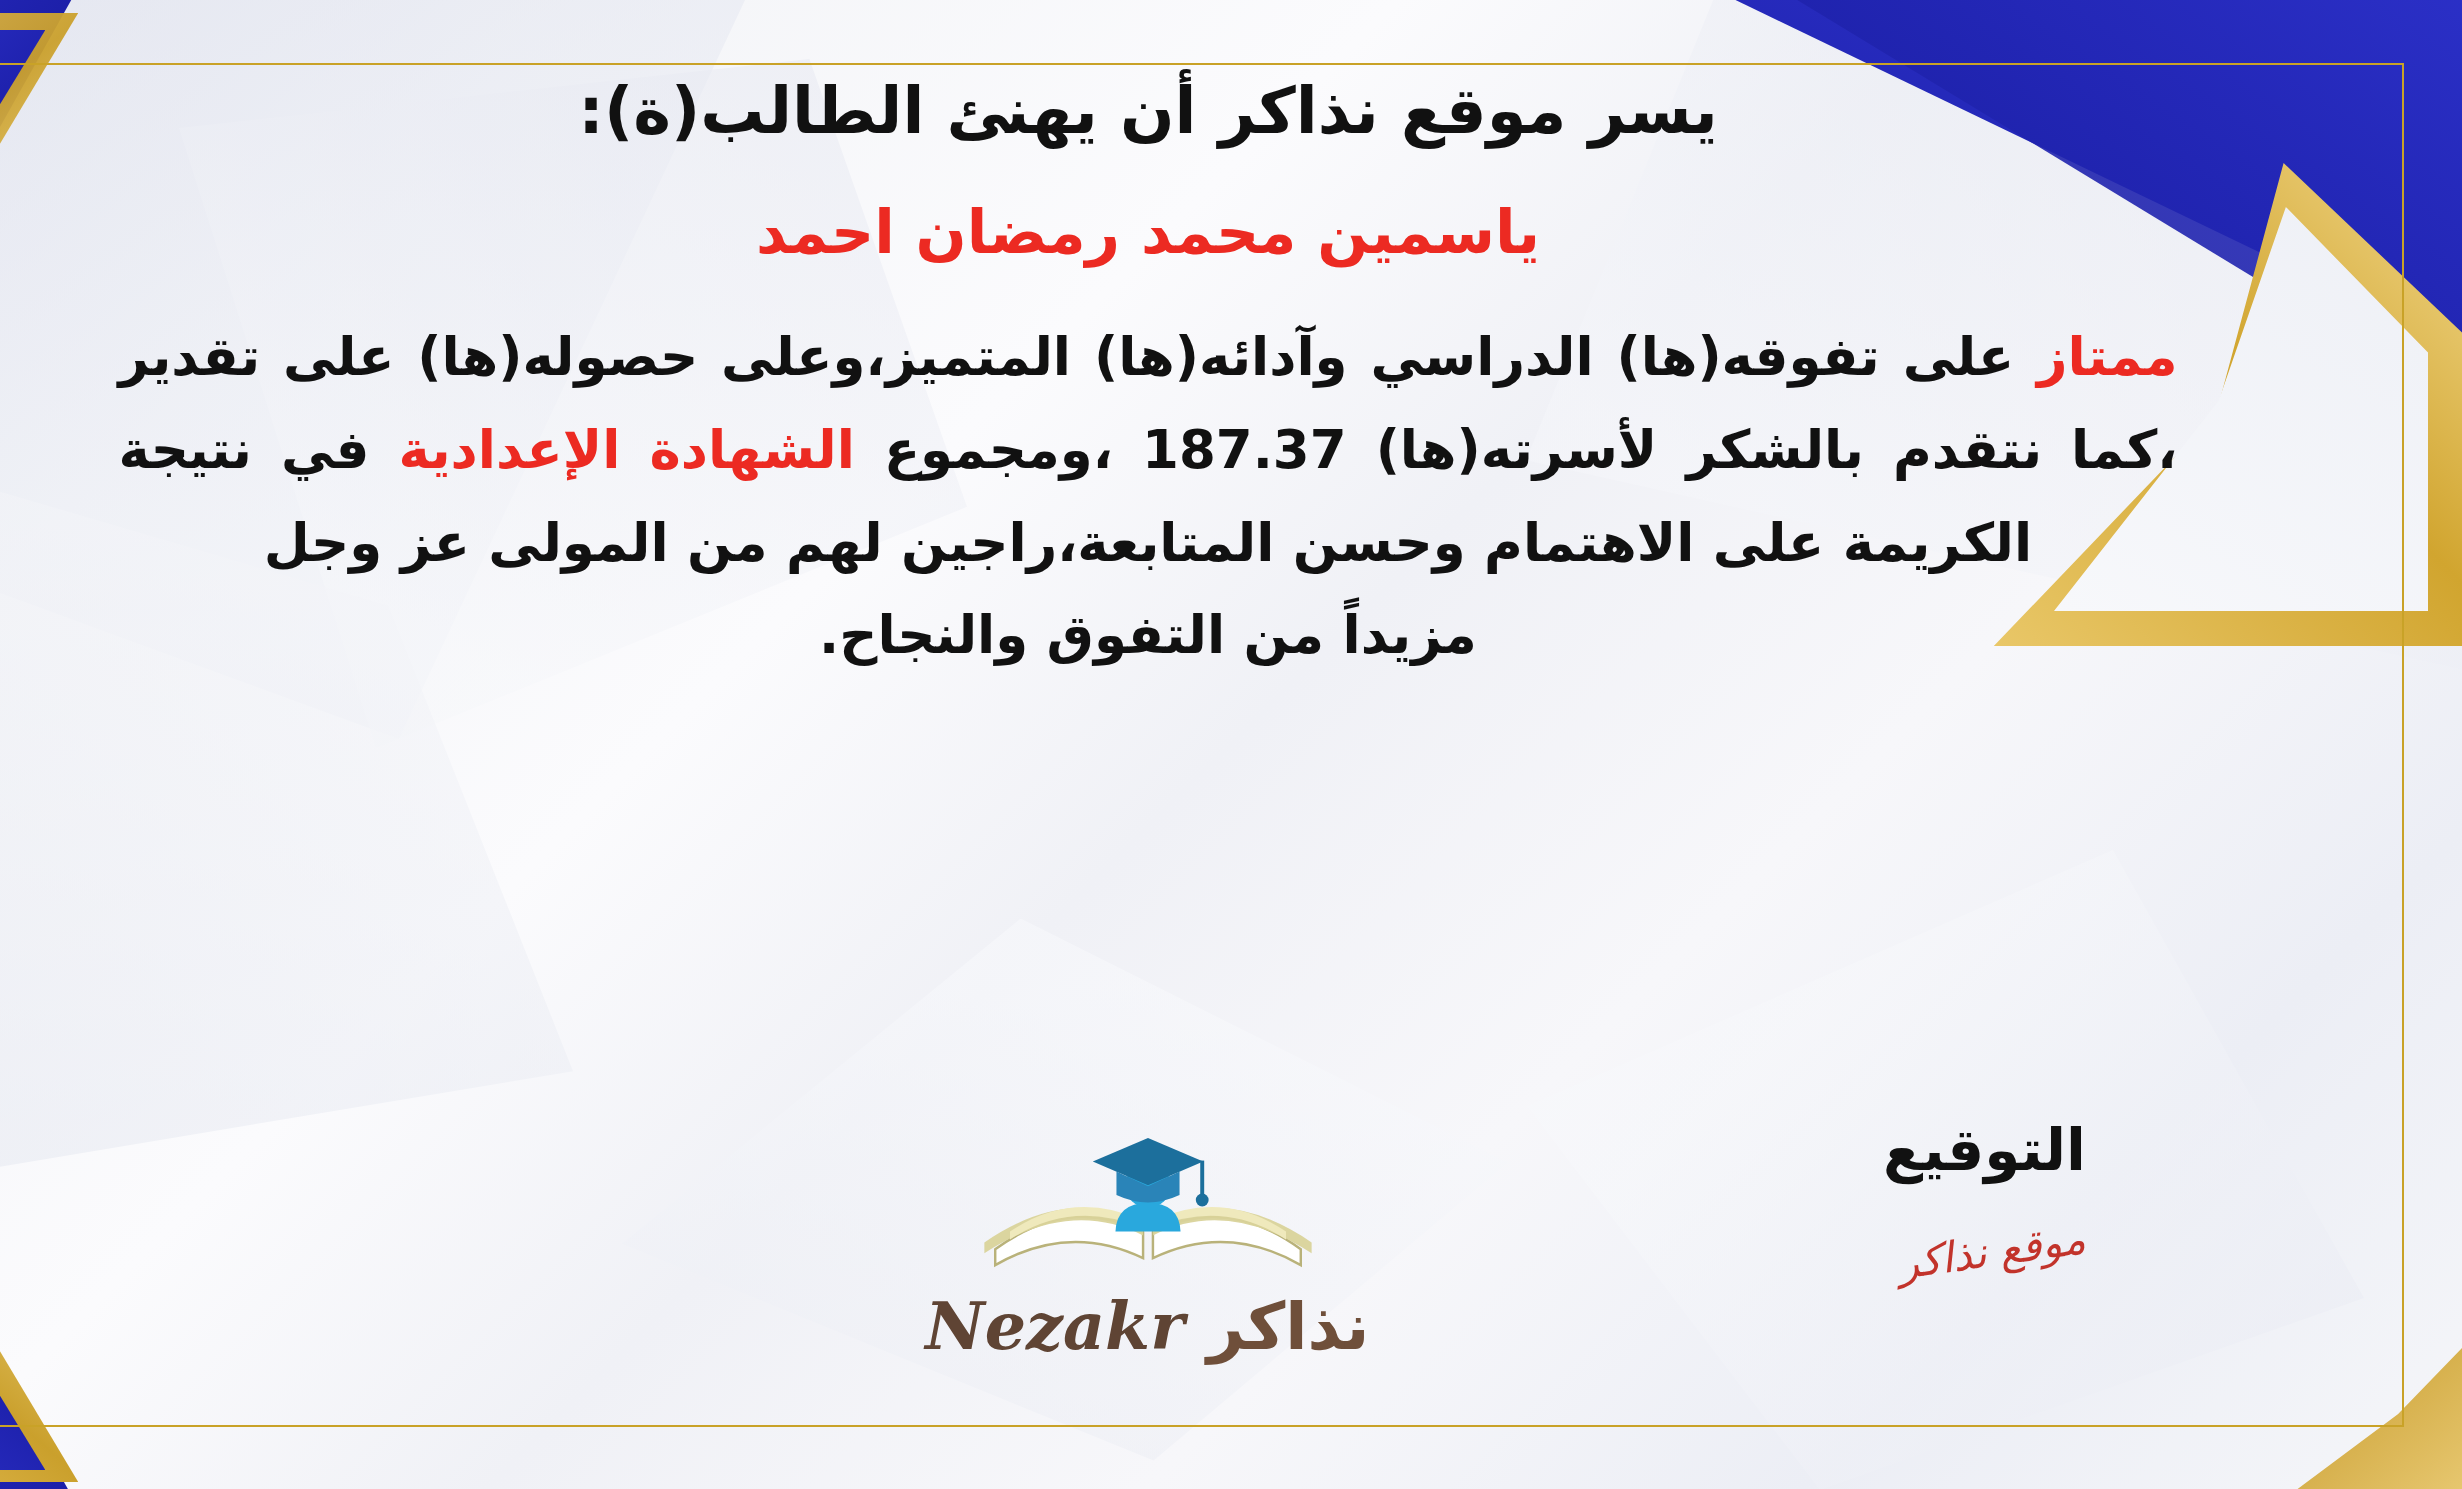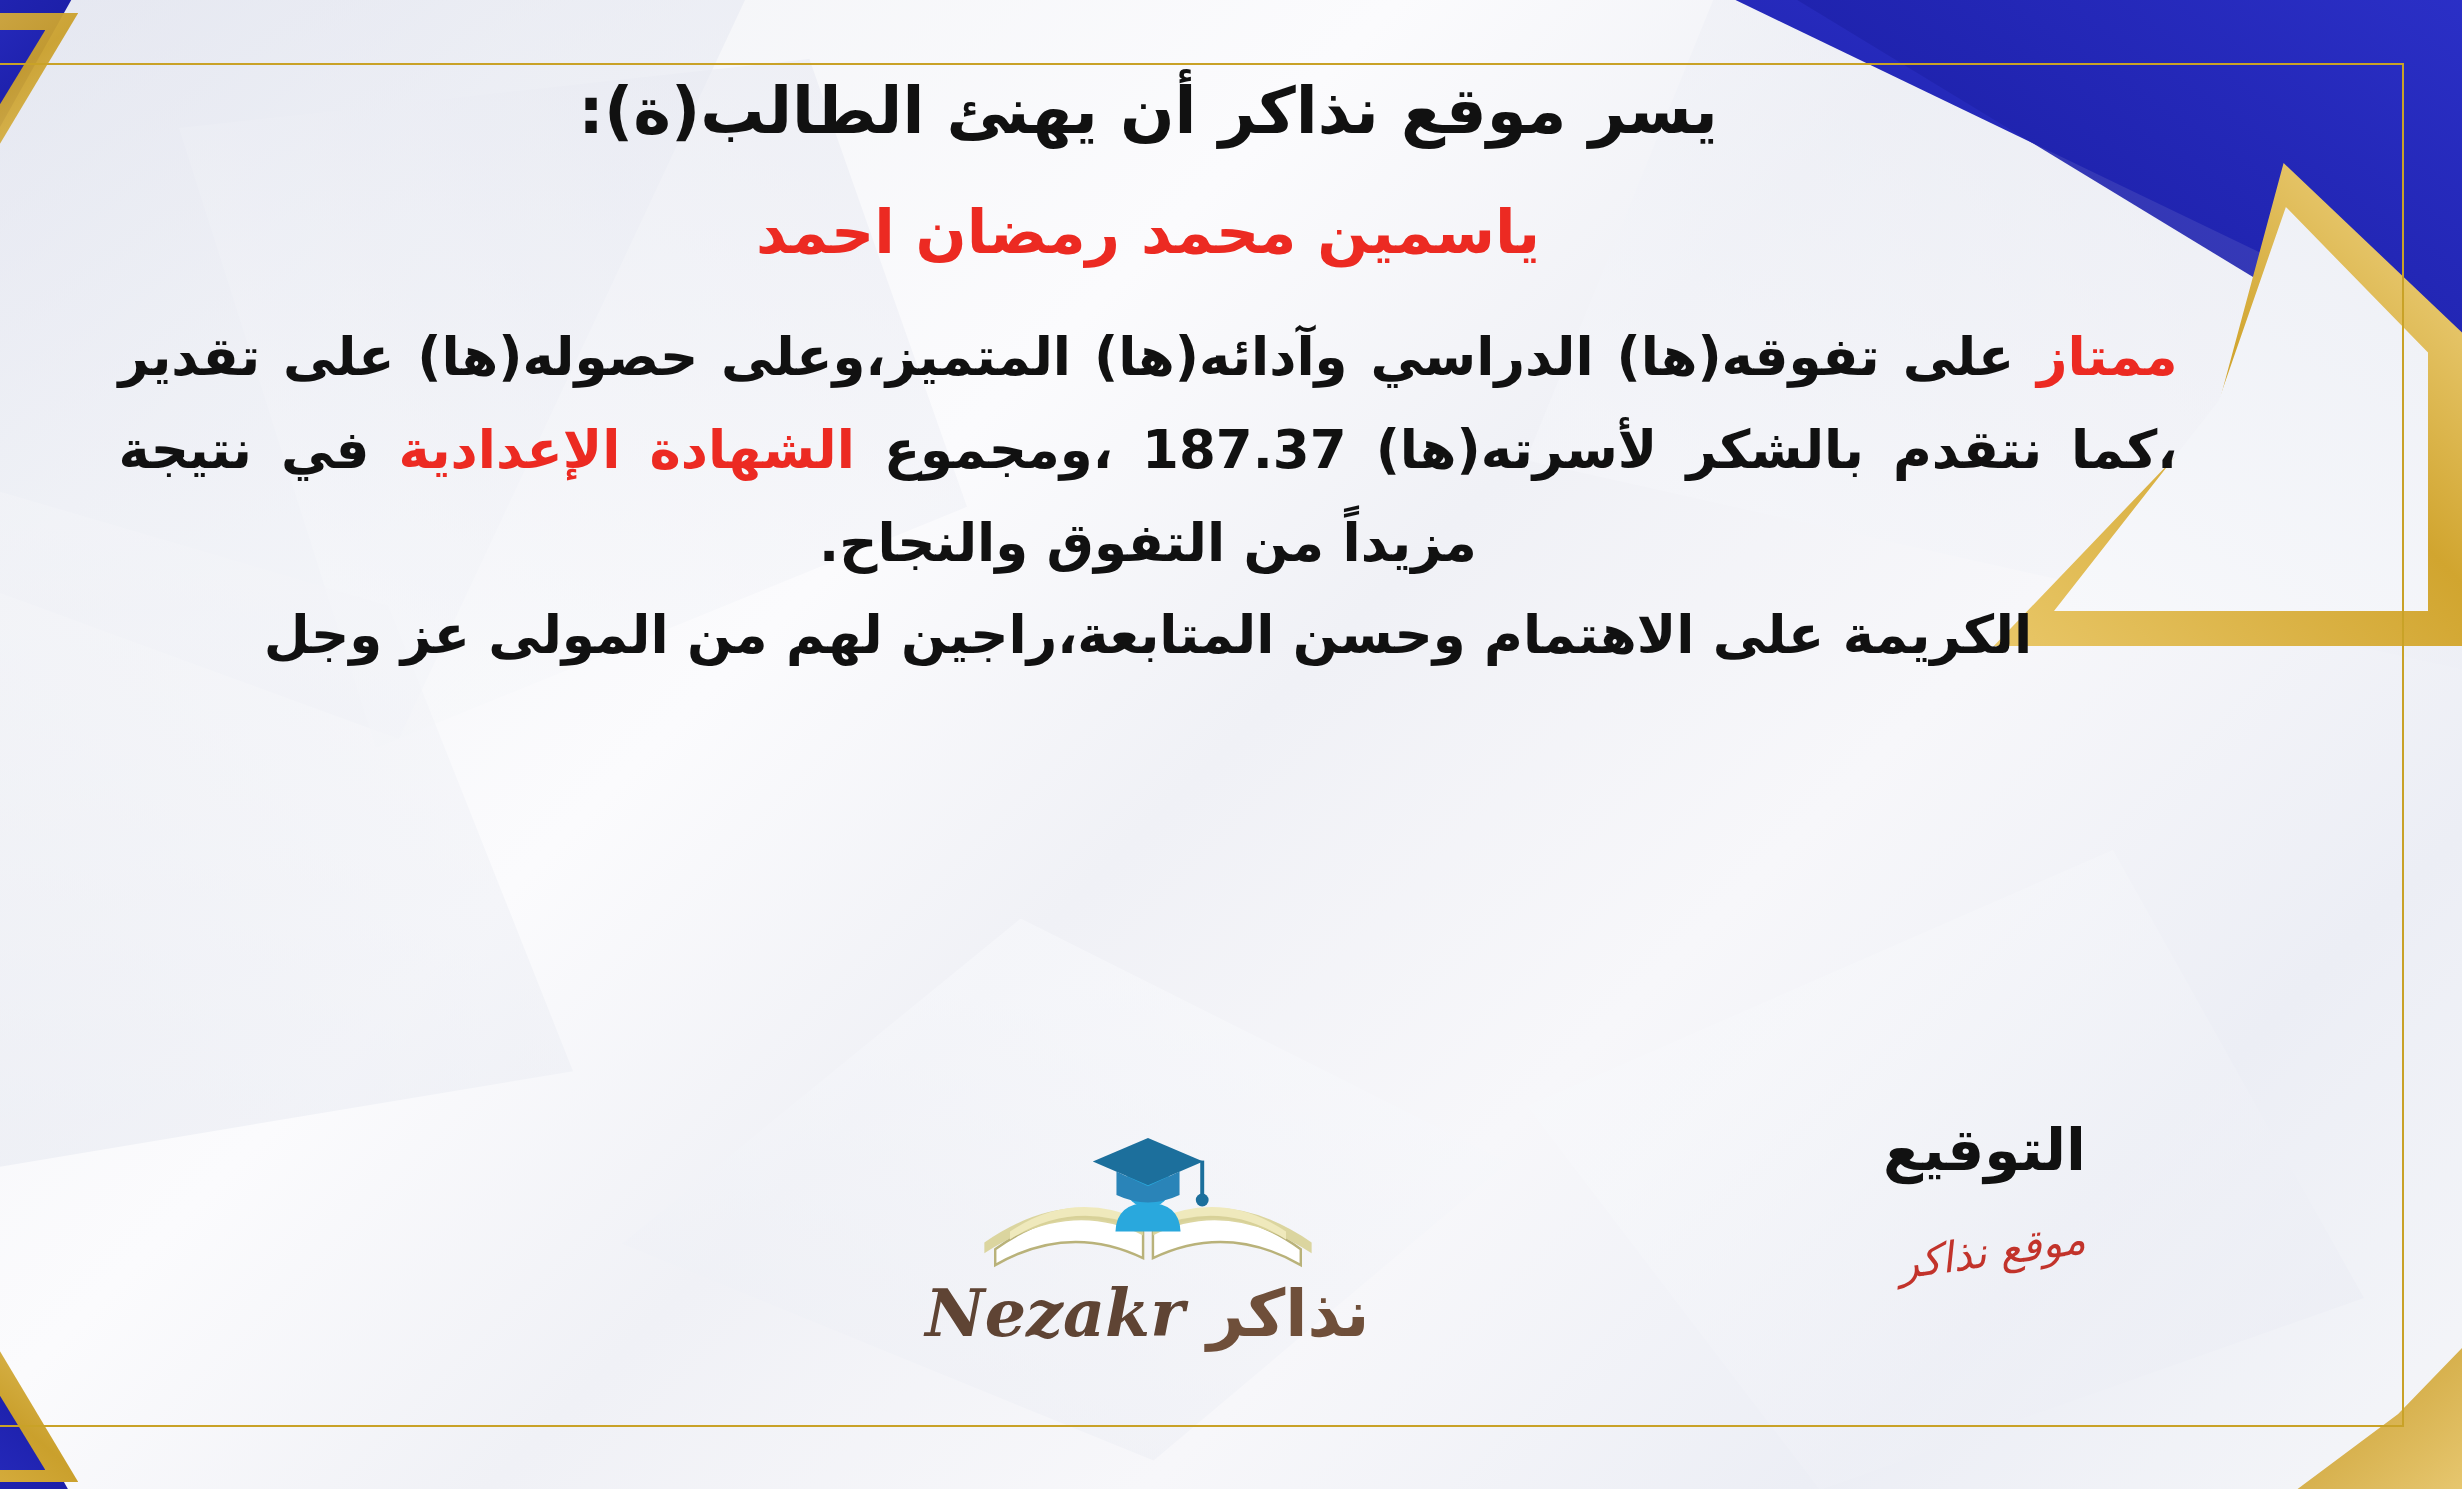--- a/index.html
+++ b/index.html
@@ -269,21 +269,21 @@
     top: 9.8px;
     width: 443px;
     text-align: center;
   }
   .logo-mark {
     width: 345px;
     height: 148px;
     margin: 0 auto;
   }
   .logo-word {
-    margin-top: 1px;
+    margin-top: 14px;
     font-size: 65px;
     font-weight: 700;
     color: #6f4f3a;
     letter-spacing: 0;
     direction: rtl;
     white-space: nowrap;
   }
   .logo-word .latin {
     font-family: "DejaVu Serif", serif;
     font-style: italic;
@@ -336,22 +336,22 @@
         <span class="hl">ممتاز</span>
         <span>على تفوقه(ها) الدراسي وآدائه(ها) المتميز،وعلى حصوله(ها) على تقدير</span>
       </div>
       <div class="body-line justified">
         <span>،كما نتقدم بالشكر لأسرته(ها)</span>
         <span class="grade-num">187.37</span>
         <span>،ومجموع</span>
         <span class="hl">الشهادة الإعدادية</span>
         <span>في نتيجة</span>
       </div>
+      <div class="body-line">الكريمة على الاهتمام وحسن المتابعة،راجين لهم من المولى عز وجل</div>
       <div class="body-line">مزيداً من التفوق والنجاح.</div>
-      <div class="body-line">الكريمة على الاهتمام وحسن المتابعة،راجين لهم من المولى عز وجل</div>
     </div>
   </div>
 
   <div class="footer">
 
     <div class="sig-block">
       <div class="sig-label">التوقيع</div>
       <div class="sig-script">موقع نذاكر</div>
     </div>
 

